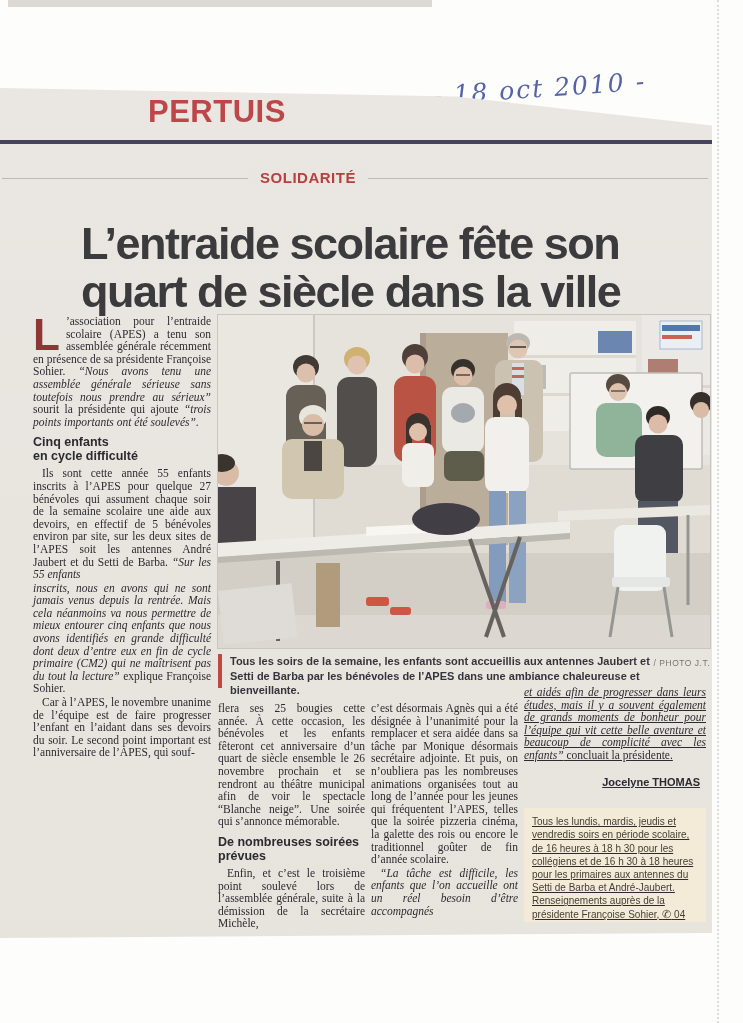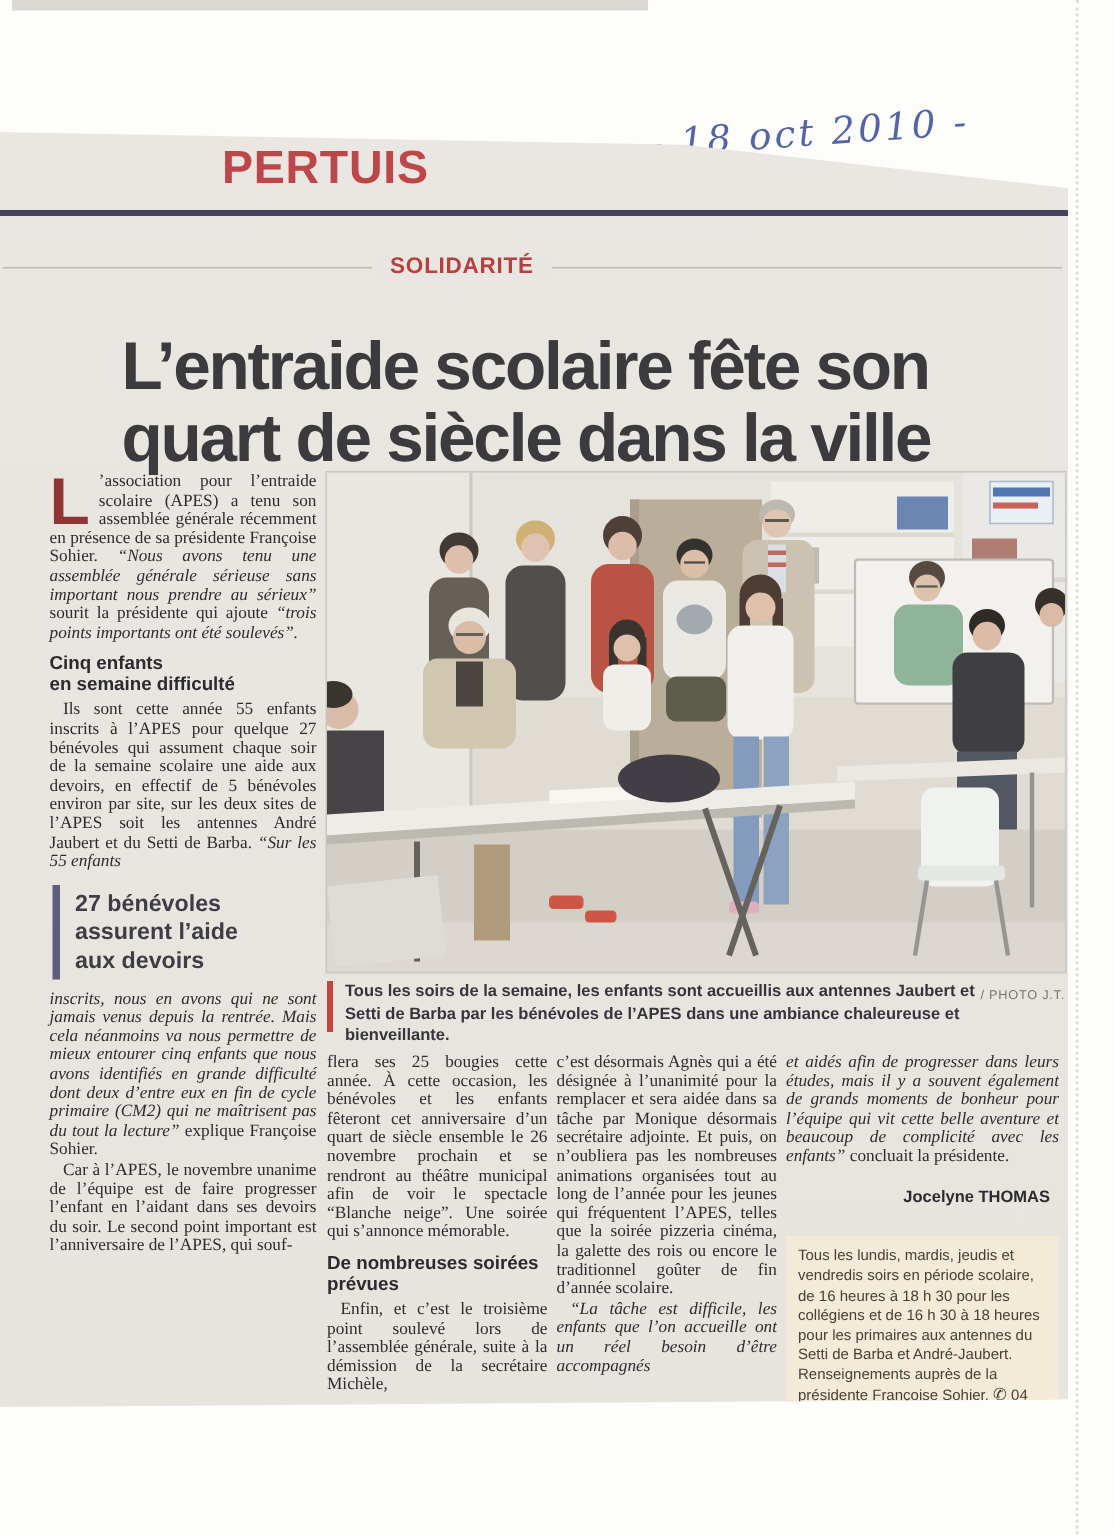--- a/index.html
+++ b/index.html
@@ -25,21 +25,21 @@
   .kicker span{background:#e9e6e1;padding:0 12px;}
   .headline{position:absolute;left:33px;top:102px;width:660px;
             font-family:"Liberation Sans",sans-serif;font-weight:bold;font-size:45px;
             line-height:48px;letter-spacing:-1.5px;color:#3b3a3c;white-space:pre-line;margin-left:48px;}
   
   .col{position:absolute;font-size:11.5px;line-height:12.6px;text-align:justify;
        color:#2c2b30;hyphens:auto;-webkit-hyphens:auto;}
   .col1{left:33px;top:227px;width:178px;}
   .col2{left:218px;top:614px;width:147px;height:236px;overflow:hidden;}
   .col3{left:371px;top:614px;width:147px;height:236px;overflow:hidden;}
-  .col4{left:524px;top:614px;width:182px;height:236px;overflow:hidden;}
+  .col4{left:524px;top:598px;width:182px;height:236px;overflow:hidden;text-decoration:underline;}
   .para{margin:0 0 1px 0;}
   .indent{text-indent:9px;}
   .dropcap{float:left;font-family:"Liberation Sans",sans-serif;font-weight:bold;
            font-size:44px;line-height:34px;color:#8f3634;margin:3px 6px 0 0;}
   em{font-style:italic;}
   .subhead{font-family:"Liberation Sans",sans-serif;font-weight:bold;font-size:12.5px;
            line-height:14px;color:#2b2a2f;margin:7px 0 4px;white-space:pre-line;
            text-align:left;text-indent:0;}
   .pullquote{margin:9px 0 7px 2px;border-left:5px solid #5e5c7c;padding:3px 0 3px 10px;
              font-family:"Liberation Sans",sans-serif;font-weight:bold;font-size:15.5px;
@@ -78,30 +78,27 @@
     <div class="kicker-line"></div>
     <div class="kicker">
       <span>SOLIDARITÉ</span>
     </div>
 
     <h1 class="headline">L’entraide scolaire fête son
 quart de siècle dans la ville</h1>
 
     <div class="col col1">
       <p class="para">
-        <span class="dropcap">L</span><span>’association pour l’entraide scolaire (APES) a tenu son assemblée générale récemment en présence de sa présidente Françoise Sohier. </span><em>“Nous avons tenu une assemblée générale sérieuse sans important nous prendre au sérieux”</em><span> sourit la présidente qui ajoute </span><em>“trois points importants ont été soulevés”.</em>
+        <span class="dropcap">L</span><span>’association pour l’entraide scolaire (APES) a tenu son assemblée générale récemment en présence de sa présidente Françoise Sohier. </span><em>“Nous avons tenu une assemblée générale sérieuse sans toutefois nous prendre au sérieux”</em><span> sourit la présidente qui ajoute </span><em>“trois points importants ont été soulevés”.</em>
       </p>
       <div class="subhead">Cinq enfants
-en semaine difficulté</div>
+en cycle difficulté</div>
       <p class="para indent">
         <span>Ils sont cette année 55 enfants inscrits à l’APES pour quelque 27 bénévoles qui assument chaque soir de la semaine scolaire une aide aux devoirs, en effectif de 5 bénévoles environ par site, sur les deux sites de l’APES soit les antennes André Jaubert et du Setti de Barba. </span><em>“Sur les 55 enfants</em>
       </p>
-      <div class="pullquote">27 bénévoles
-assurent l’aide
-aux devoirs</div>
       <p class="para">
         <em>inscrits, nous en avons qui ne sont jamais venus depuis la rentrée. Mais cela néanmoins va nous permettre de mieux entourer cinq enfants que nous avons identifiés en grande difficulté dont deux d’entre eux en fin de cycle primaire (CM2) qui ne maîtrisent pas du tout la lecture”</em><span> explique Françoise Sohier.</span>
       </p>
       <p class="para indent">Car à l’APES, le novembre unanime de l’équipe est de faire progresser l’enfant en l’aidant dans ses devoirs du soir. Le second point important est l’anniversaire de l’APES, qui souf-</p>
     </div>
 
     <div class="photo">
       <svg width="492" height="333" viewBox="0 0 492 333" xmlns="http://www.w3.org/2000/svg">
         <rect x="0" y="0" width="492" height="333" fill="#ddd8d0"></rect>
         <rect x="0" y="0" width="492" height="150" fill="#e3e0d9"></rect>

